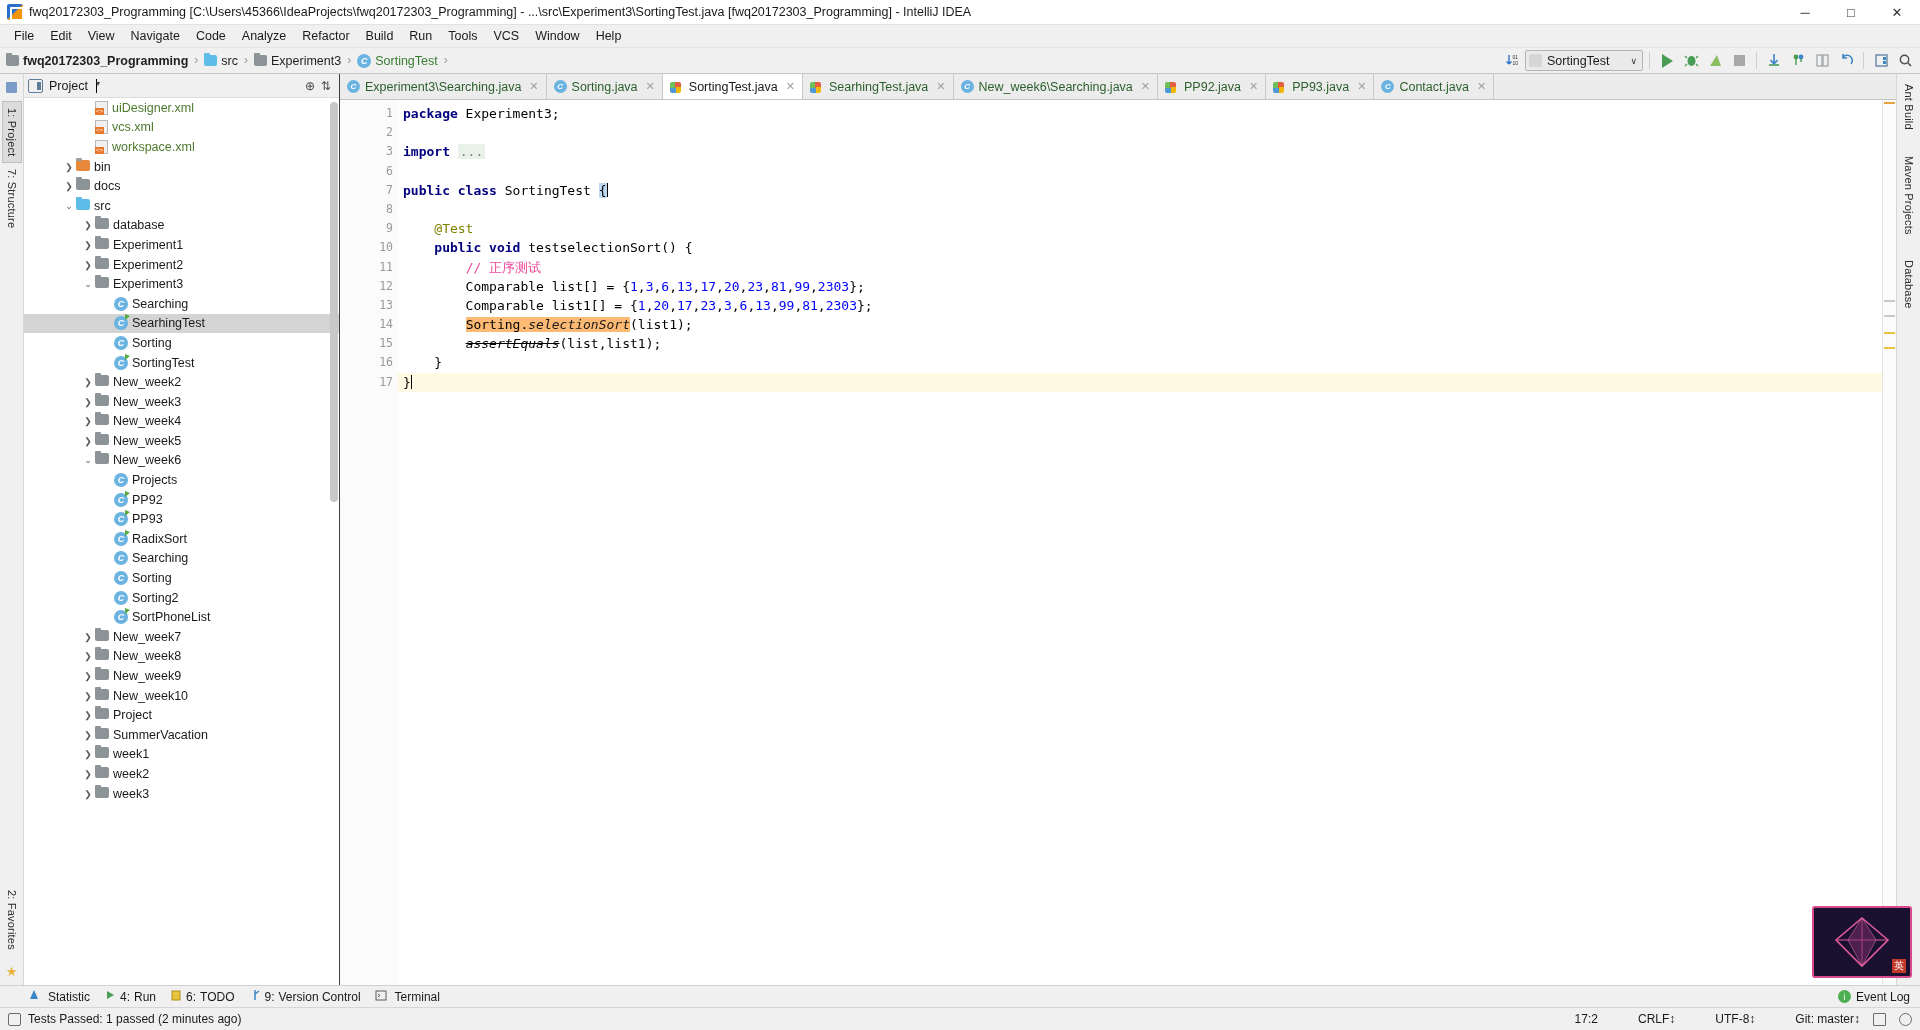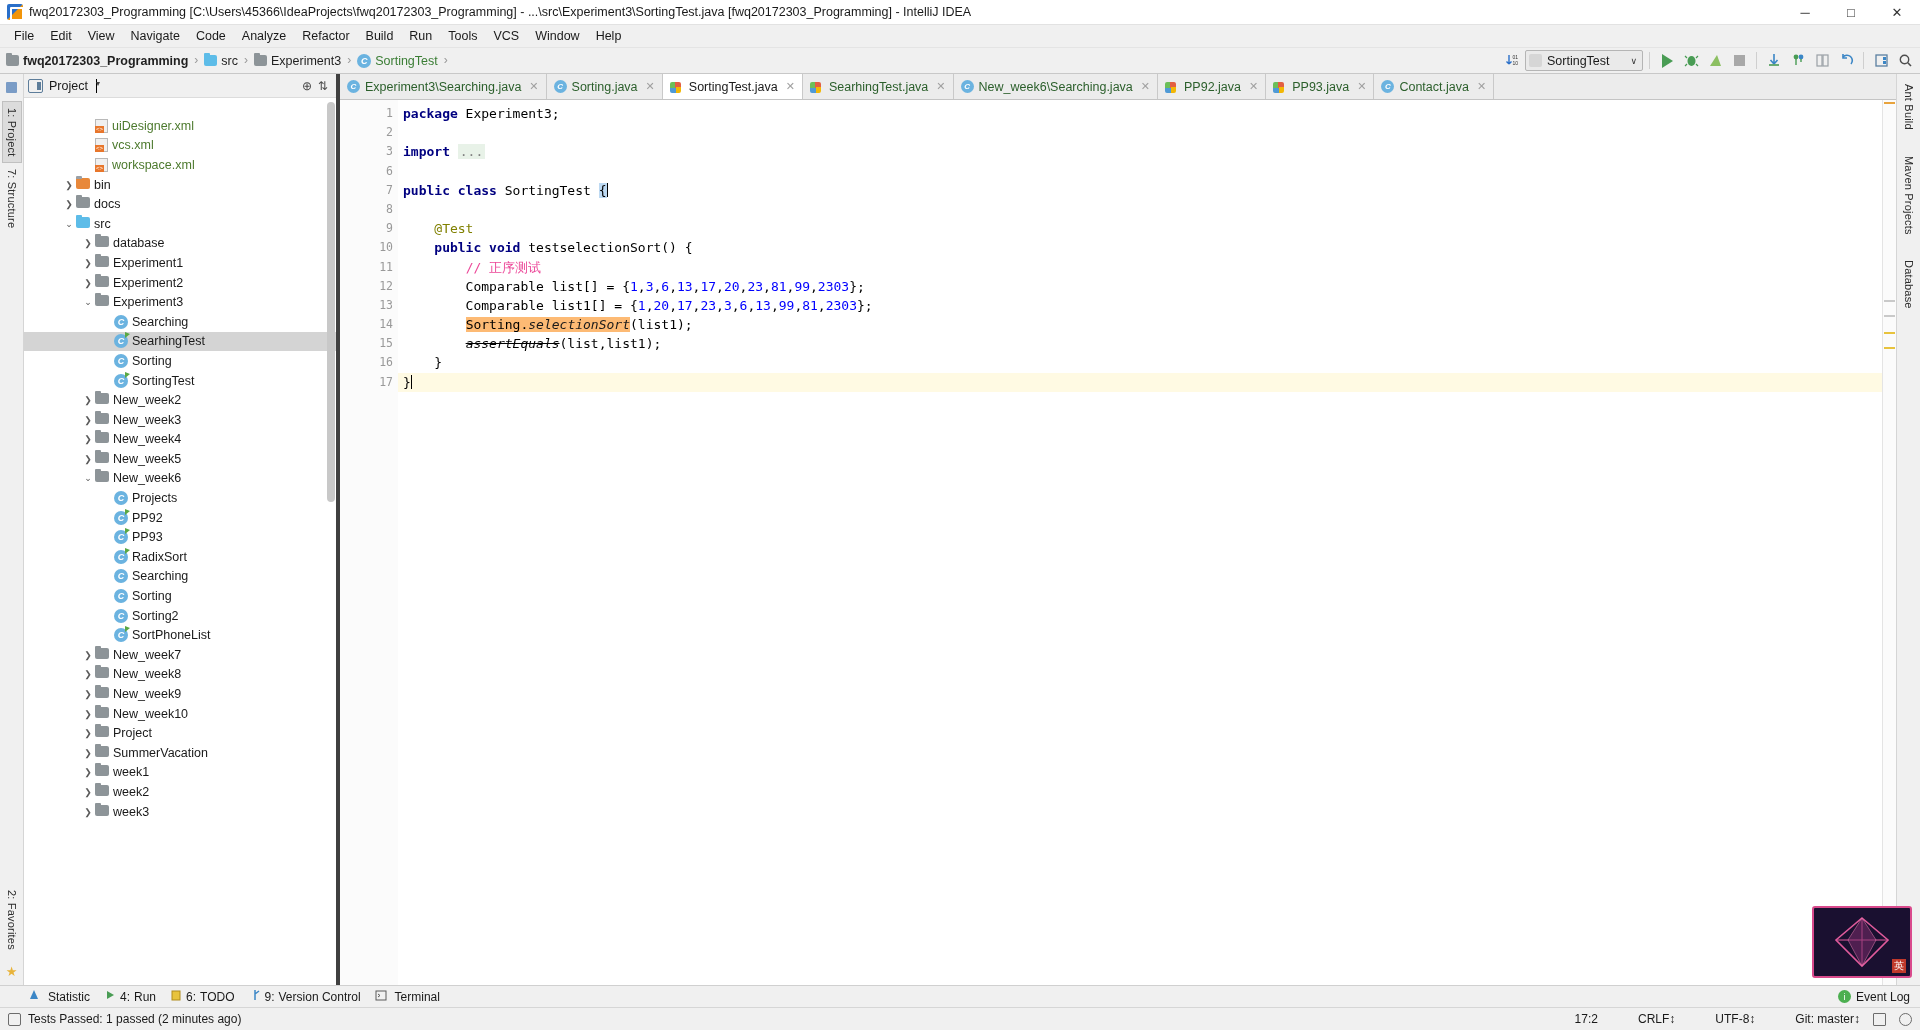--- a/index.html
+++ b/index.html
@@ -100,39 +100,39 @@
     padding: 6px 3px; white-space: nowrap; letter-spacing: .2px;
   }
   .rail-tab.active { background: #dcdcdc; border: 1px solid #c0c0c0; }
   .rail-sq { width: 11px; height: 11px; background: #7a9cc6; margin: 4px 0 8px; border-radius: 1px; }
   .rail-bottom { margin-top: auto; padding-bottom: 6px; display:flex; flex-direction:column; align-items:center;}
   .star { color: #e8b33a; font-size: 13px; margin-top: 8px; }
 
   
   .project-panel {
     width: 316px; background: #ffffff; display: flex; flex-direction: column;
-    flex: 0 0 316px; border-right: 4px solid #404040; min-height: 0;
+    flex: 0 0 316px; border-right: 1px solid #404040; min-height: 0;
   }
   .pp-head {
     height: 24px; background: #f0f0f0; display: flex; align-items: center;
     padding: 0 4px; gap: 6px; border-bottom: 1px solid #dcdcdc; flex: 0 0 24px;
   }
   .pp-head .lbl { font-size: 12.5px; color: #1a1a1a; }
   .pp-head .ic {
     width: 15px; height: 14px; border: 1.5px solid #5d7d9a; border-radius: 2px;
     position: relative; display: inline-block;
   }
   .pp-head .ic::after{
     content:""; position:absolute; right:1px; top:2px; width:4px; height:8px; background:#5d7d9a;
   }
   .pp-head .caret { font-size: 8px; color: #444; margin-left: 2px; }
   .pp-head .right { margin-left: auto; display: flex; gap: 6px; padding-right: 4px; }
   .pp-head .gly { font-size: 12px; color: #4a4a4a; }
 
-  .tree { flex: 1 1 auto; overflow: hidden; position: relative; padding-top: 18px; }
+  .tree { flex: 1 1 auto; overflow: hidden; position: relative; padding-top: 0; }
   .tnode {
     height: 19.6px; display: flex; align-items: center; font-size: 12.5px;
     color: #1a1a1a; white-space: nowrap; padding-right: 6px;
   }
   .tnode.selected { background: #d4d4d4; }
   .tarrow {
     width: 14px; text-align: center; font-size: 9px; color: #5a5a5a; flex: 0 0 14px;
   }
   .tlabel { margin-left: 4px; }
   .ic-xml {

